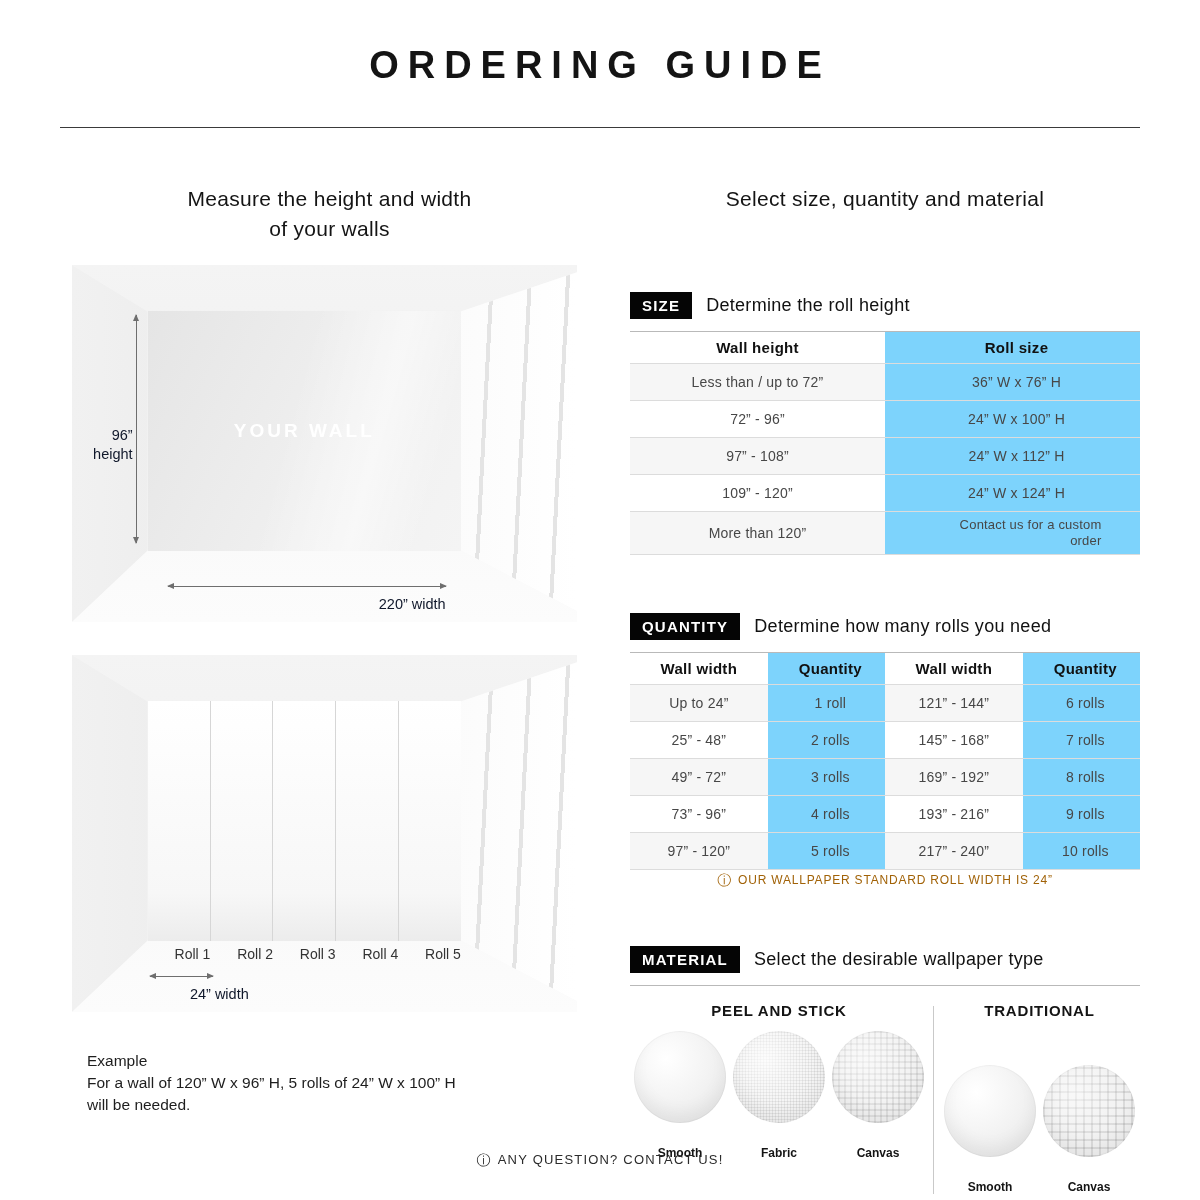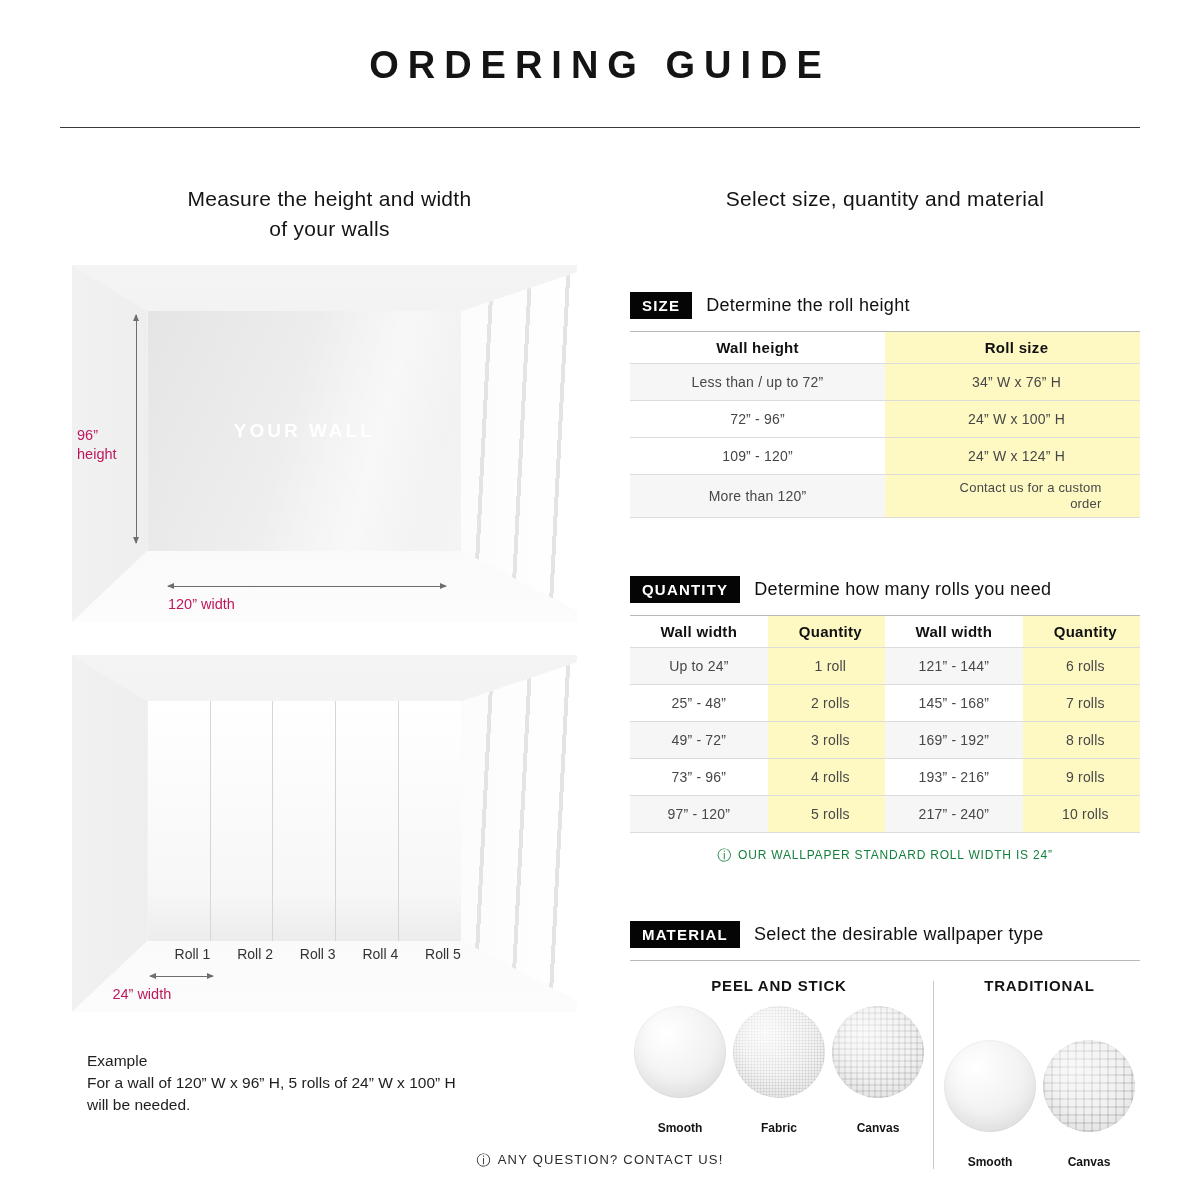--- a/index.html
+++ b/index.html
@@ -51,21 +51,21 @@
   .dim-v::before { top:-1px; border-bottom:7px solid #6e6e6e; }
   .dim-v::after  { bottom:-1px; border-top:7px solid #6e6e6e; }
   .dim-h { position:absolute; height:0; border-top:1px solid #6e6e6e; }
   .dim-h::before,.dim-h::after { content:""; position:absolute; top:-4px;
                border-top:3.5px solid transparent; border-bottom:3.5px solid transparent; }
   .dim-h::before { left:-1px; border-right:7px solid #6e6e6e; }
   .dim-h::after  { right:-1px; border-left:7px solid #6e6e6e; }
   .dim-height { left:12.6%; top:14%; height:64%; }
   .dim-width1 { top:90%; left:19%; width:55%; }
   .dim-width2 { top:90%; left:15.5%; width:12.5%; }
-  .dim-label { position:absolute; font-size:14.5px; color:#be185d; text-align:left; line-height:19px; }
+  .dim-label { position:absolute; font-size:14.5px; color:#0f172a; text-align:right; line-height:19px; }
   .lbl-height { left:1%; top:45%; width:11%; }
   .lbl-width1 { top:92.5%; left:19%; width:55%; }
   .lbl-width2 { top:92.5%; left:8%; width:27%; }
   .roll-labels { position:absolute; left:15%; top:81.5%; width:62%; display:flex; }
   .roll-labels span { flex:1; text-align:right; font-size:14px; color:#333; }
 
   
   .example { margin-top:38px; margin-left:15px; font-size:15.5px; line-height:22px; color:#1e1e1e; }
 
   
@@ -78,27 +78,27 @@
   .subtitle { margin-left:14px; font-size:18px; color:#111; letter-spacing:0.3px; }
 
   
   .trow { display:grid; border-bottom:1px solid #dcdcdc; height:36px; }
   .size-table .trow { grid-template-columns:1fr 1fr; }
   .qty-table  .trow { grid-template-columns:27% 23% 27% 23%; }
   .thead { height:31px; }
   .cell { display:flex; align-items:center; justify-content:center;
           font-size:14px; color:#474747; letter-spacing:0.2px; }
   .hcell { font-weight:700; color:#111; font-size:15px; letter-spacing:0.3px; }
-  .val { background:#fef9c3;padding-left:8px; }
+  .val { background:#7dd3fc;padding-left:8px; }
   .thead .key { background:#ffffff; }
   .trow.alt .key { background:#f6f6f6; }
   .trow.last { height:42px; }
   .wrapspan { display:inline-block; max-width:170px; text-align:right; font-size:13px; line-height:16px; }
 
-  .note { margin-top:14px; text-align:center; font-size:12px; letter-spacing:0.8px; color:#15803d; }
+  .note { margin-top:2px; text-align:center; font-size:12px; letter-spacing:0.8px; color:#a16207; }
   .info-icon { font-size:14px; margin-right:6px; vertical-align:-1px; }
 
   
   .material-groups { margin-top:16px; display:flex; align-items:stretch; }
   .mgroup { display:flex; flex-direction:column; align-items:center; }
   .mgroup.g1 { width:298px; }
   .mgroup.g2 { flex:1;gap:34px; }
   .vdivider { width:1px; background:#c9c9c9; margin:4px 5px 0 5px; }
   .mgroup-title { font-size:15px; font-weight:700; letter-spacing:0.8px; color:#141414; }
   .swatches { margin-top:12px; display:flex; gap:7px; }
@@ -147,21 +147,21 @@
       <div class="layer floor"></div>
       <div class="back-wall">
         <span class="your-wall">YOUR WALL</span>
       </div>
       <div class="dim-v dim-height"></div>
       <div class="dim-label lbl-height">
         <span>96”</span><br>
         <span>height</span>
       </div>
       <div class="dim-h dim-width1"></div>
-      <div class="dim-label lbl-width1">120” width</div>
+      <div class="dim-label lbl-width1">220” width</div>
     </div>
 
     <div class="room">
       <div class="layer ceiling"></div>
       <div class="layer left-wall"></div>
       <div class="layer window-wall"></div>
       <div class="layer floor"></div>
       <div class="back-wall panels">
         <div class="panel"></div>
         <div class="panel"></div>
@@ -194,25 +194,29 @@
       <span class="badge">SIZE</span>
       <span class="subtitle">Determine the roll height</span>
     </div>
     <div class="size-table">
       <div class="trow thead">
         <div class="cell key hcell">Wall height</div>
         <div class="cell val hcell">Roll size</div>
       </div>
       <div class="trow alt">
         <div class="cell key">Less than / up to 72”</div>
-        <div class="cell val">34” W x 76” H</div>
+        <div class="cell val">36” W x 76” H</div>
       </div>
       <div class="trow">
         <div class="cell key">72” - 96”</div>
         <div class="cell val">24” W x 100” H</div>
+      </div>
+      <div class="trow alt">
+        <div class="cell key">97” - 108”</div>
+        <div class="cell val">24” W x 112” H</div>
       </div>
       <div class="trow">
         <div class="cell key">109” - 120”</div>
         <div class="cell val">24” W x 124” H</div>
       </div>
       <div class="trow alt last">
         <div class="cell key">More than 120”</div>
         <div class="cell val">
           <span class="wrapspan">Contact us for a custom order</span>
         </div>

